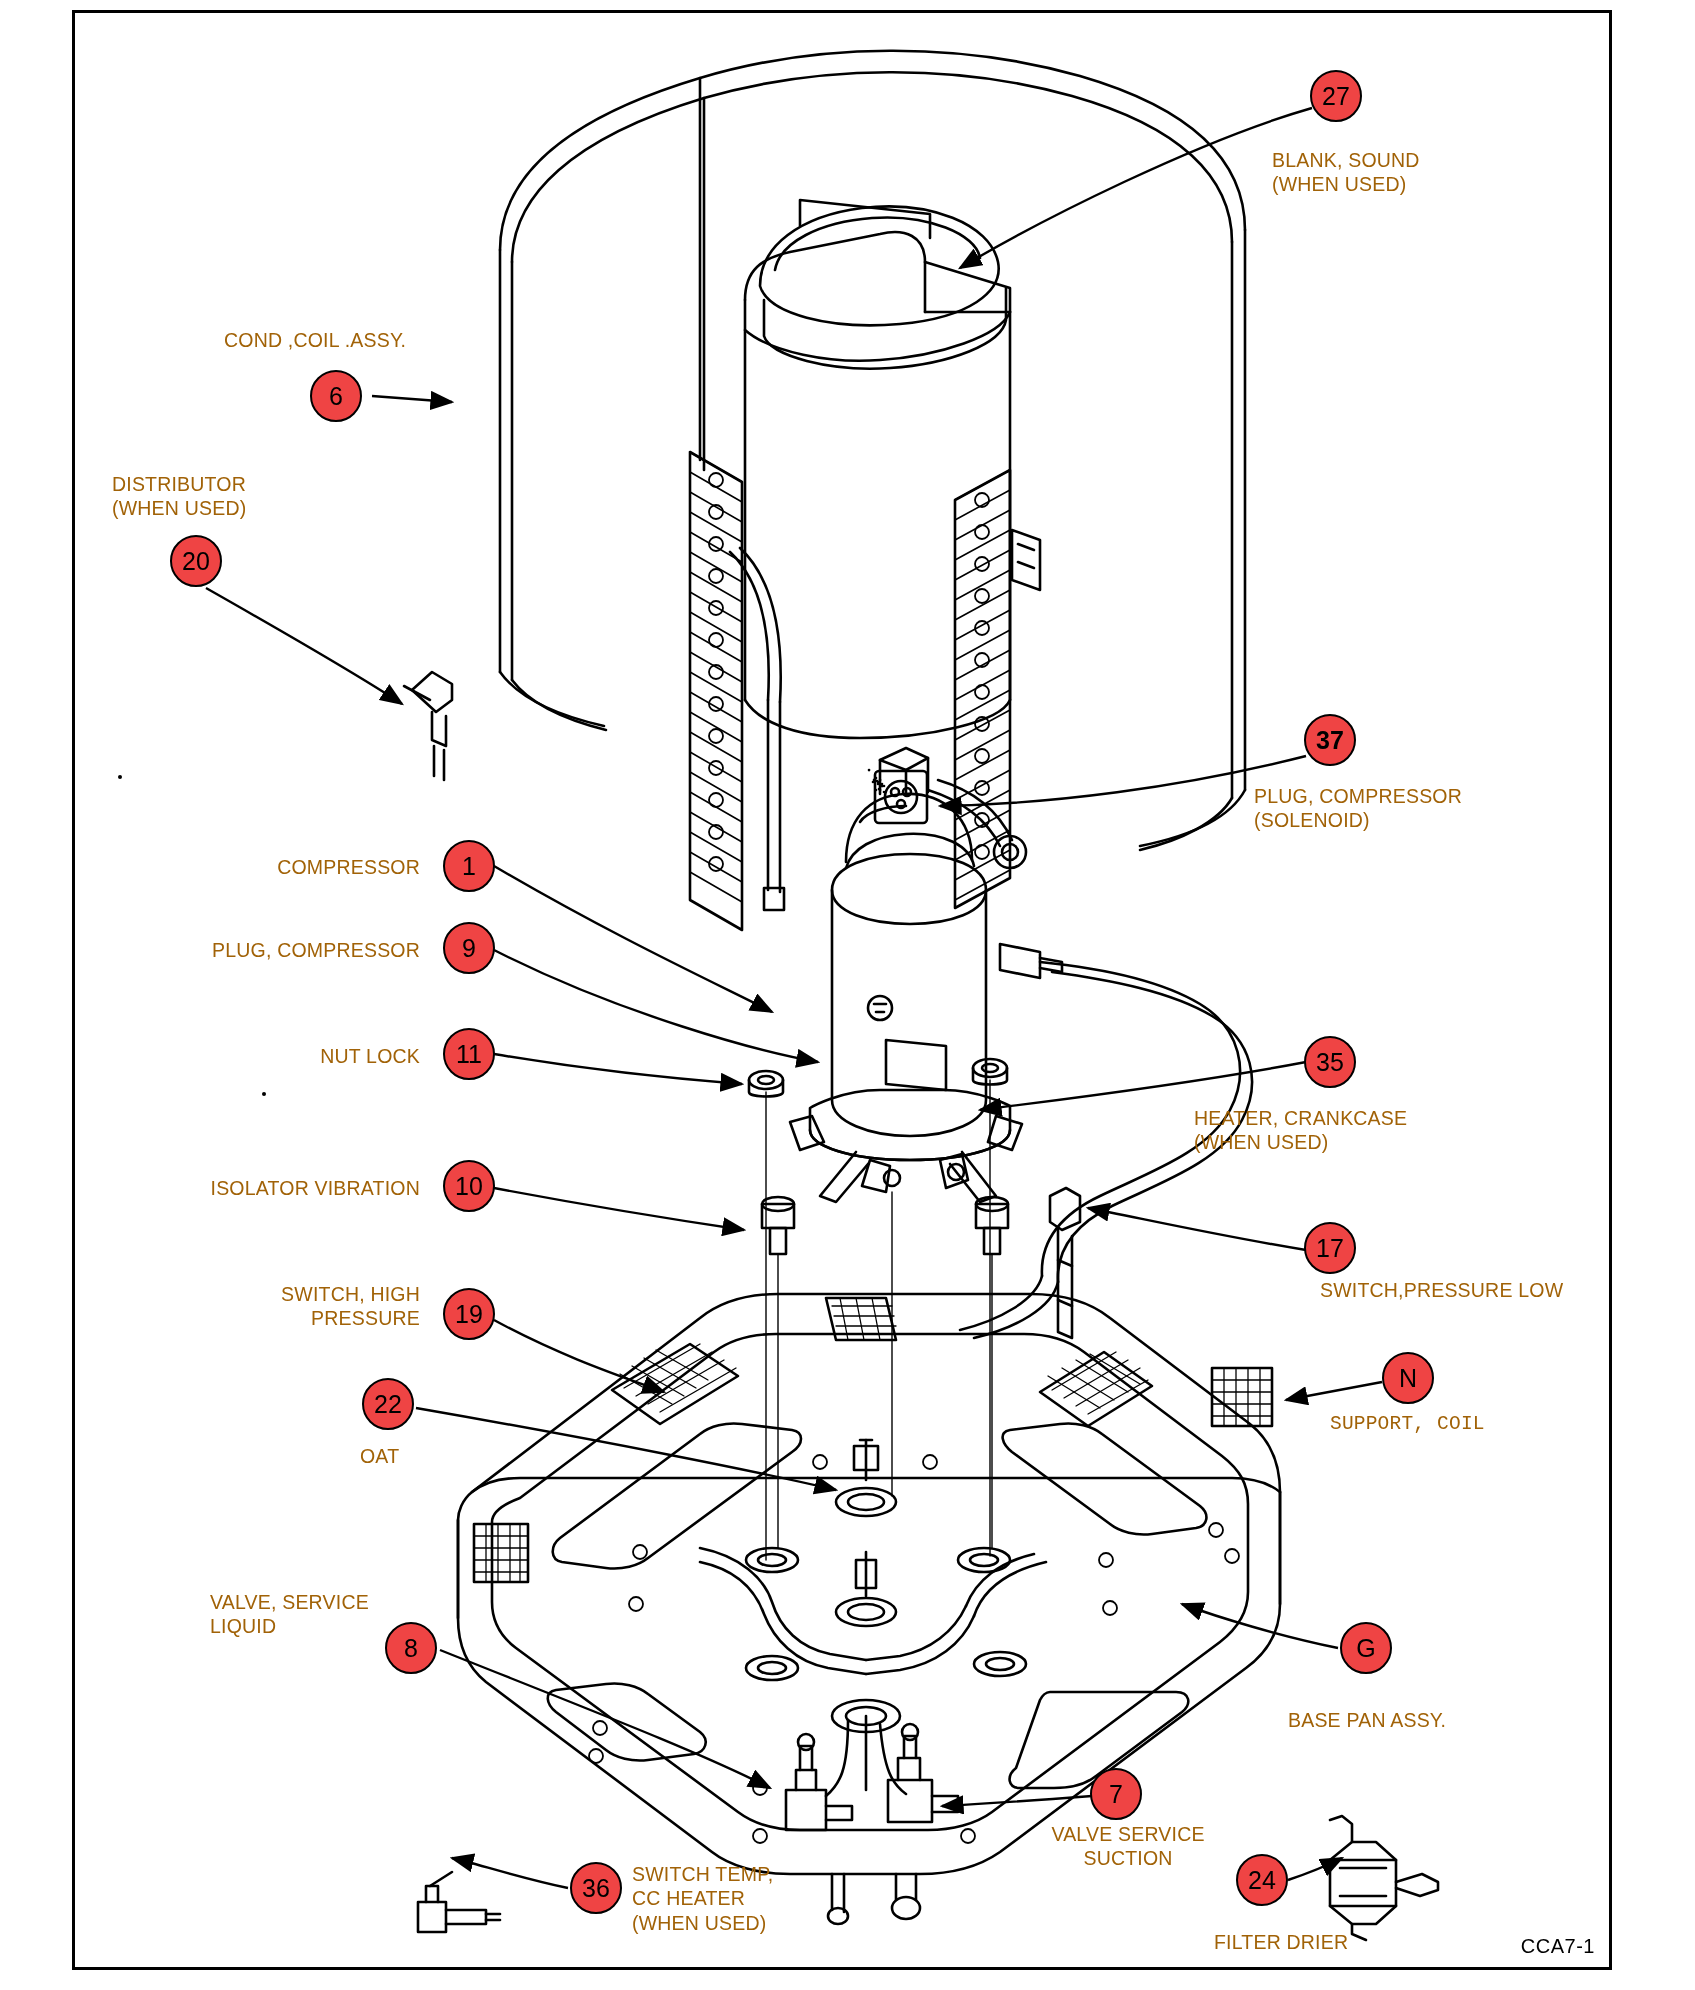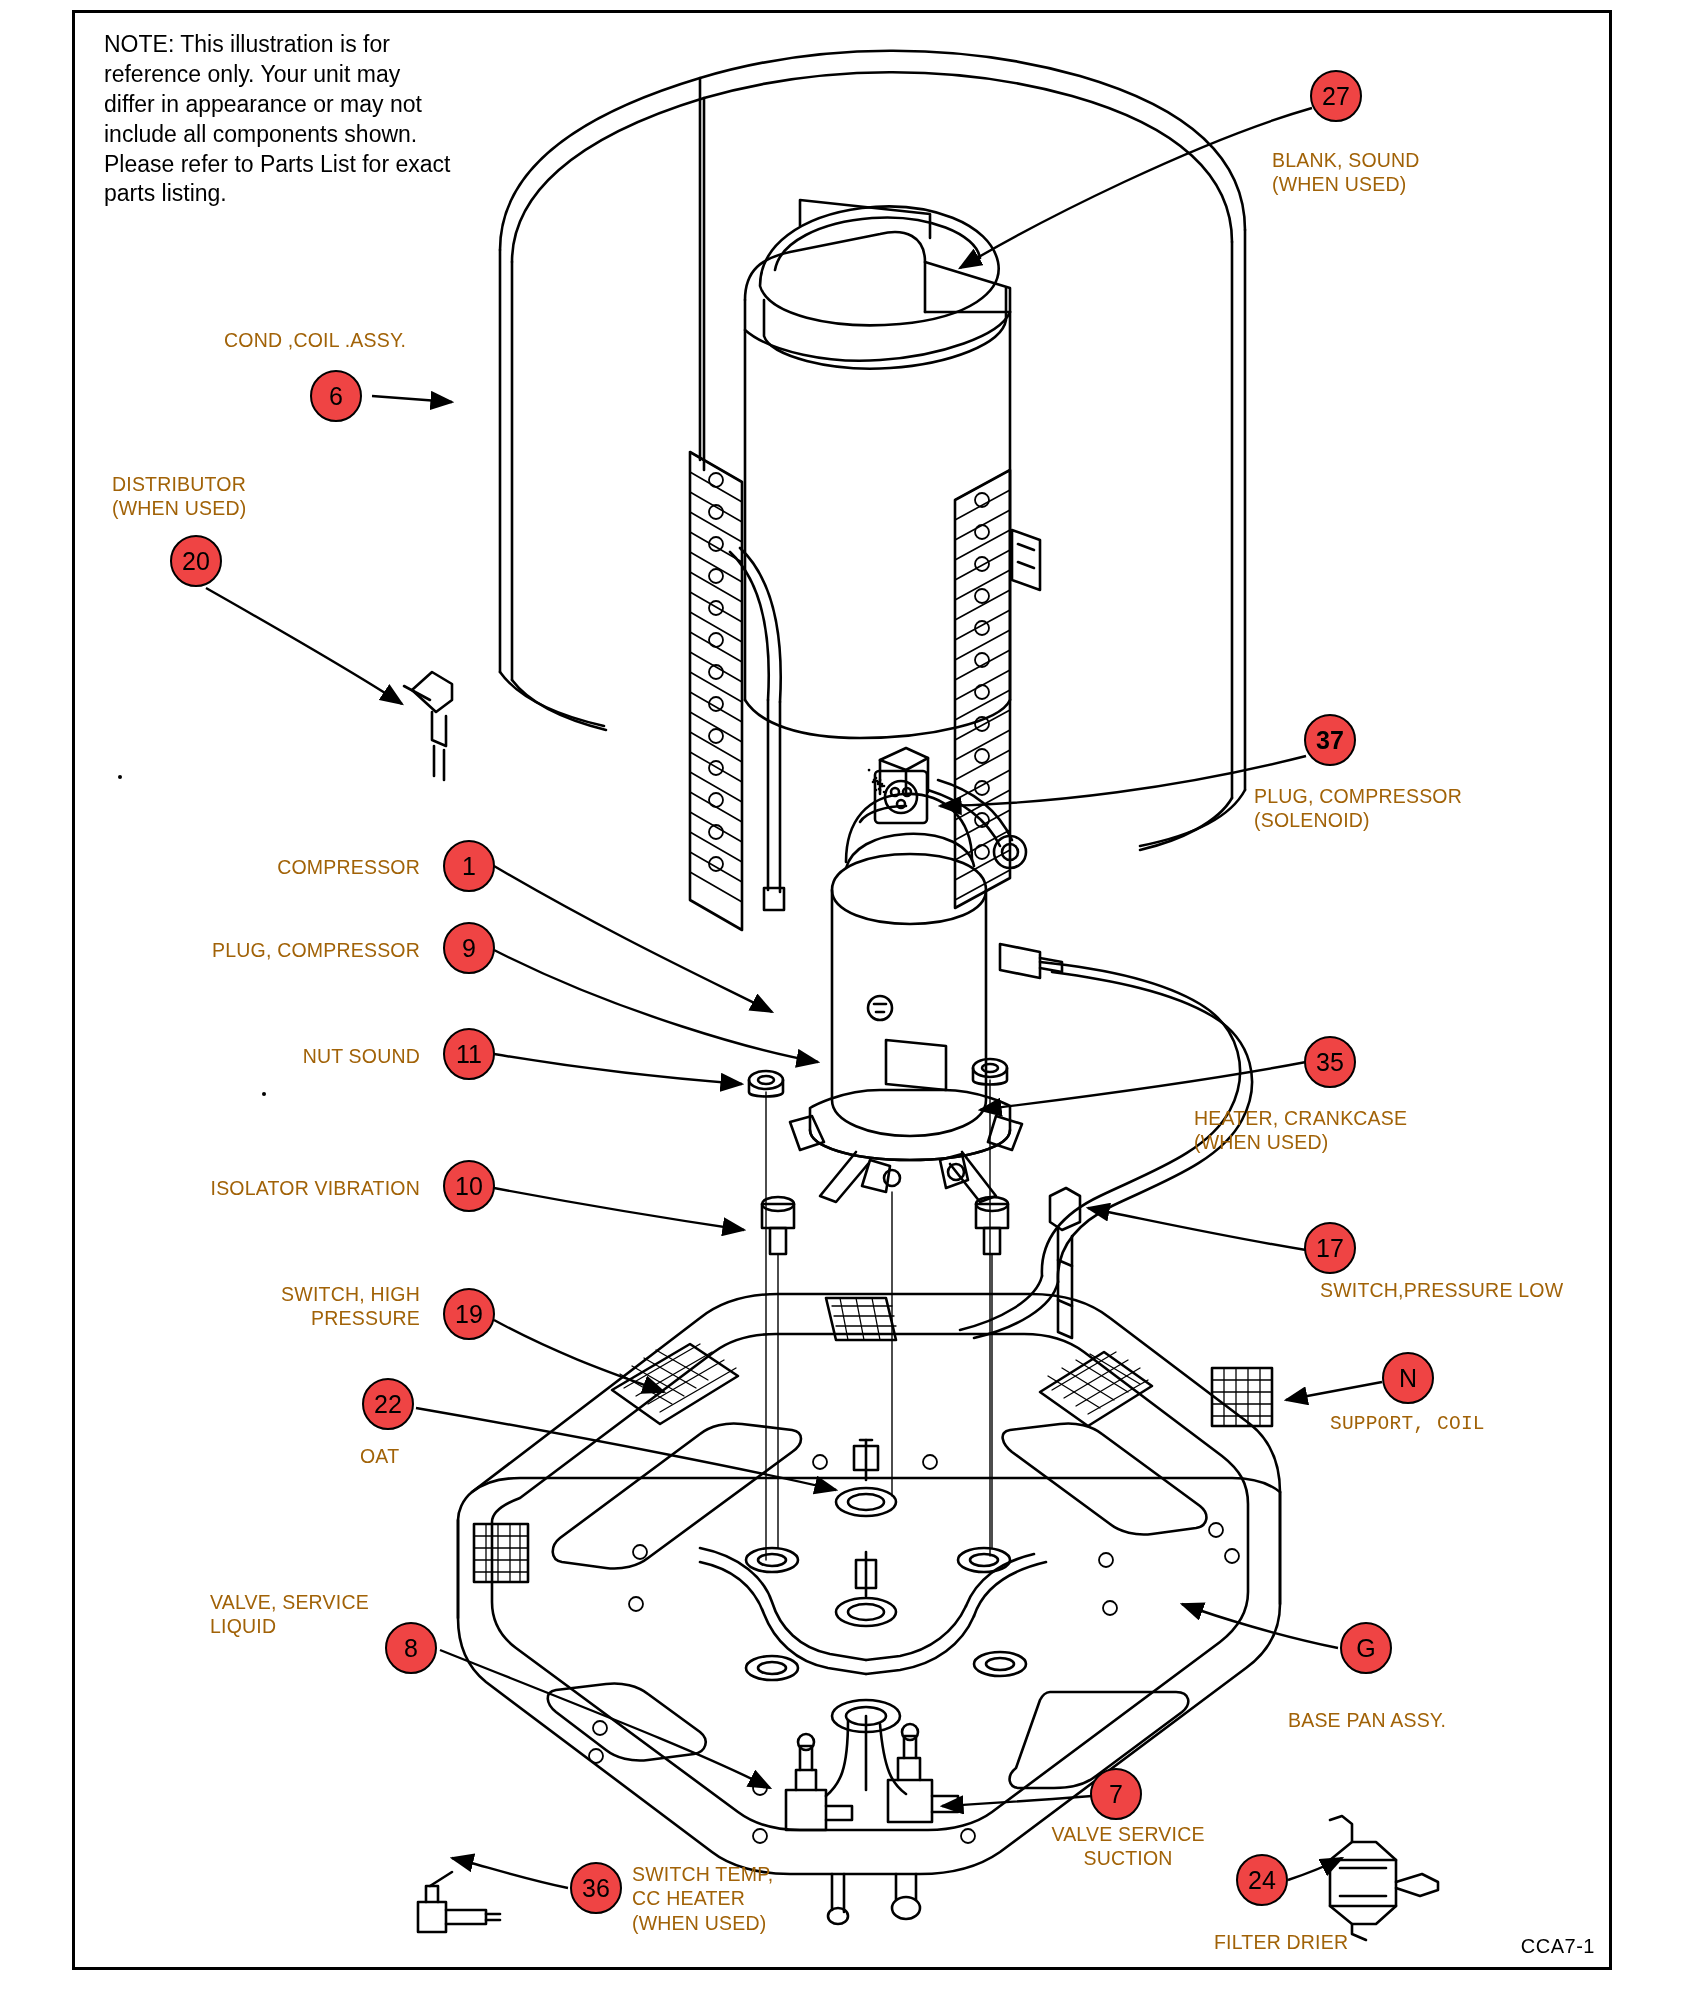--- a/index.html
+++ b/index.html
@@ -82,21 +82,20 @@
     border-radius: 50%;
   }
 </style>
 </head>
 <body>
 
 <div id="page">
 
   <div id="frame"></div>
 
-  <div class="note">NOTE: This illustration is for reference only. Your unit may differ in appearance or may not include all components shown. Please refer to Parts List for exact parts listing.</div>
 
   <svg class="art" viewBox="0 0 1695 1990">
     <g fill="none" stroke="#000" stroke-width="2.6" stroke-linejoin="round" stroke-linecap="round">
 
       <path d="M500 250 C 500 180, 560 120, 700 78 C 820 42, 960 42, 1080 76 C 1190 108, 1245 160, 1245 230"></path>
       <path d="M512 262 C 512 196, 572 138, 704 98 C 822 64, 958 64, 1072 96 C 1178 126, 1232 176, 1232 242"></path>
       <path d="M500 250 L 500 672"></path>
       <path d="M512 262 L 512 680"></path>
       <path d="M1245 230 L 1245 790"></path>
       <path d="M1232 242 L 1232 798"></path>
@@ -529,21 +528,21 @@
 
   <div class="lbl" style="left:1272px; top:148px; width:240px;">BLANK, SOUND
 (WHEN USED)</div>
   <div class="lbl" style="left:224px;  top:328px; width:260px;">COND ,COIL .ASSY.</div>
   <div class="lbl" style="left:112px;  top:472px; width:270px;">DISTRIBUTOR
 (WHEN USED)</div>
   <div class="lbl" style="left:1254px; top:784px; width:270px;">PLUG, COMPRESSOR
 (SOLENOID)</div>
   <div class="lbl right" style="left:150px; top:855px; width:270px;">COMPRESSOR</div>
   <div class="lbl right" style="left:120px; top:938px; width:300px;">PLUG, COMPRESSOR</div>
-  <div class="lbl right" style="left:150px; top:1044px; width:270px;">NUT SOUND</div>
+  <div class="lbl right" style="left:150px; top:1044px; width:270px;">NUT LOCK</div>
   <div class="lbl" style="left:1194px; top:1106px; width:270px;">HEATER, CRANKCASE
 (WHEN USED)</div>
   <div class="lbl right" style="left:110px; top:1176px; width:310px;">ISOLATOR VIBRATION</div>
   <div class="lbl" style="left:1276px; top:1278px; width:300px;margin-left:44px;">SWITCH,PRESSURE LOW</div>
   <div class="lbl right" style="left:160px; top:1282px; width:260px;">SWITCH, HIGH
 PRESSURE</div>
   <div class="lbl" style="left:1330px; top:1412px; width:220px;font-family:Liberation Mono, monospace;">SUPPORT, COIL</div>
   <div class="lbl" style="left:360px;  top:1444px; width:120px;">OAT</div>
   <div class="lbl" style="left:210px;  top:1590px; width:250px;">VALVE, SERVICE
 LIQUID</div>

